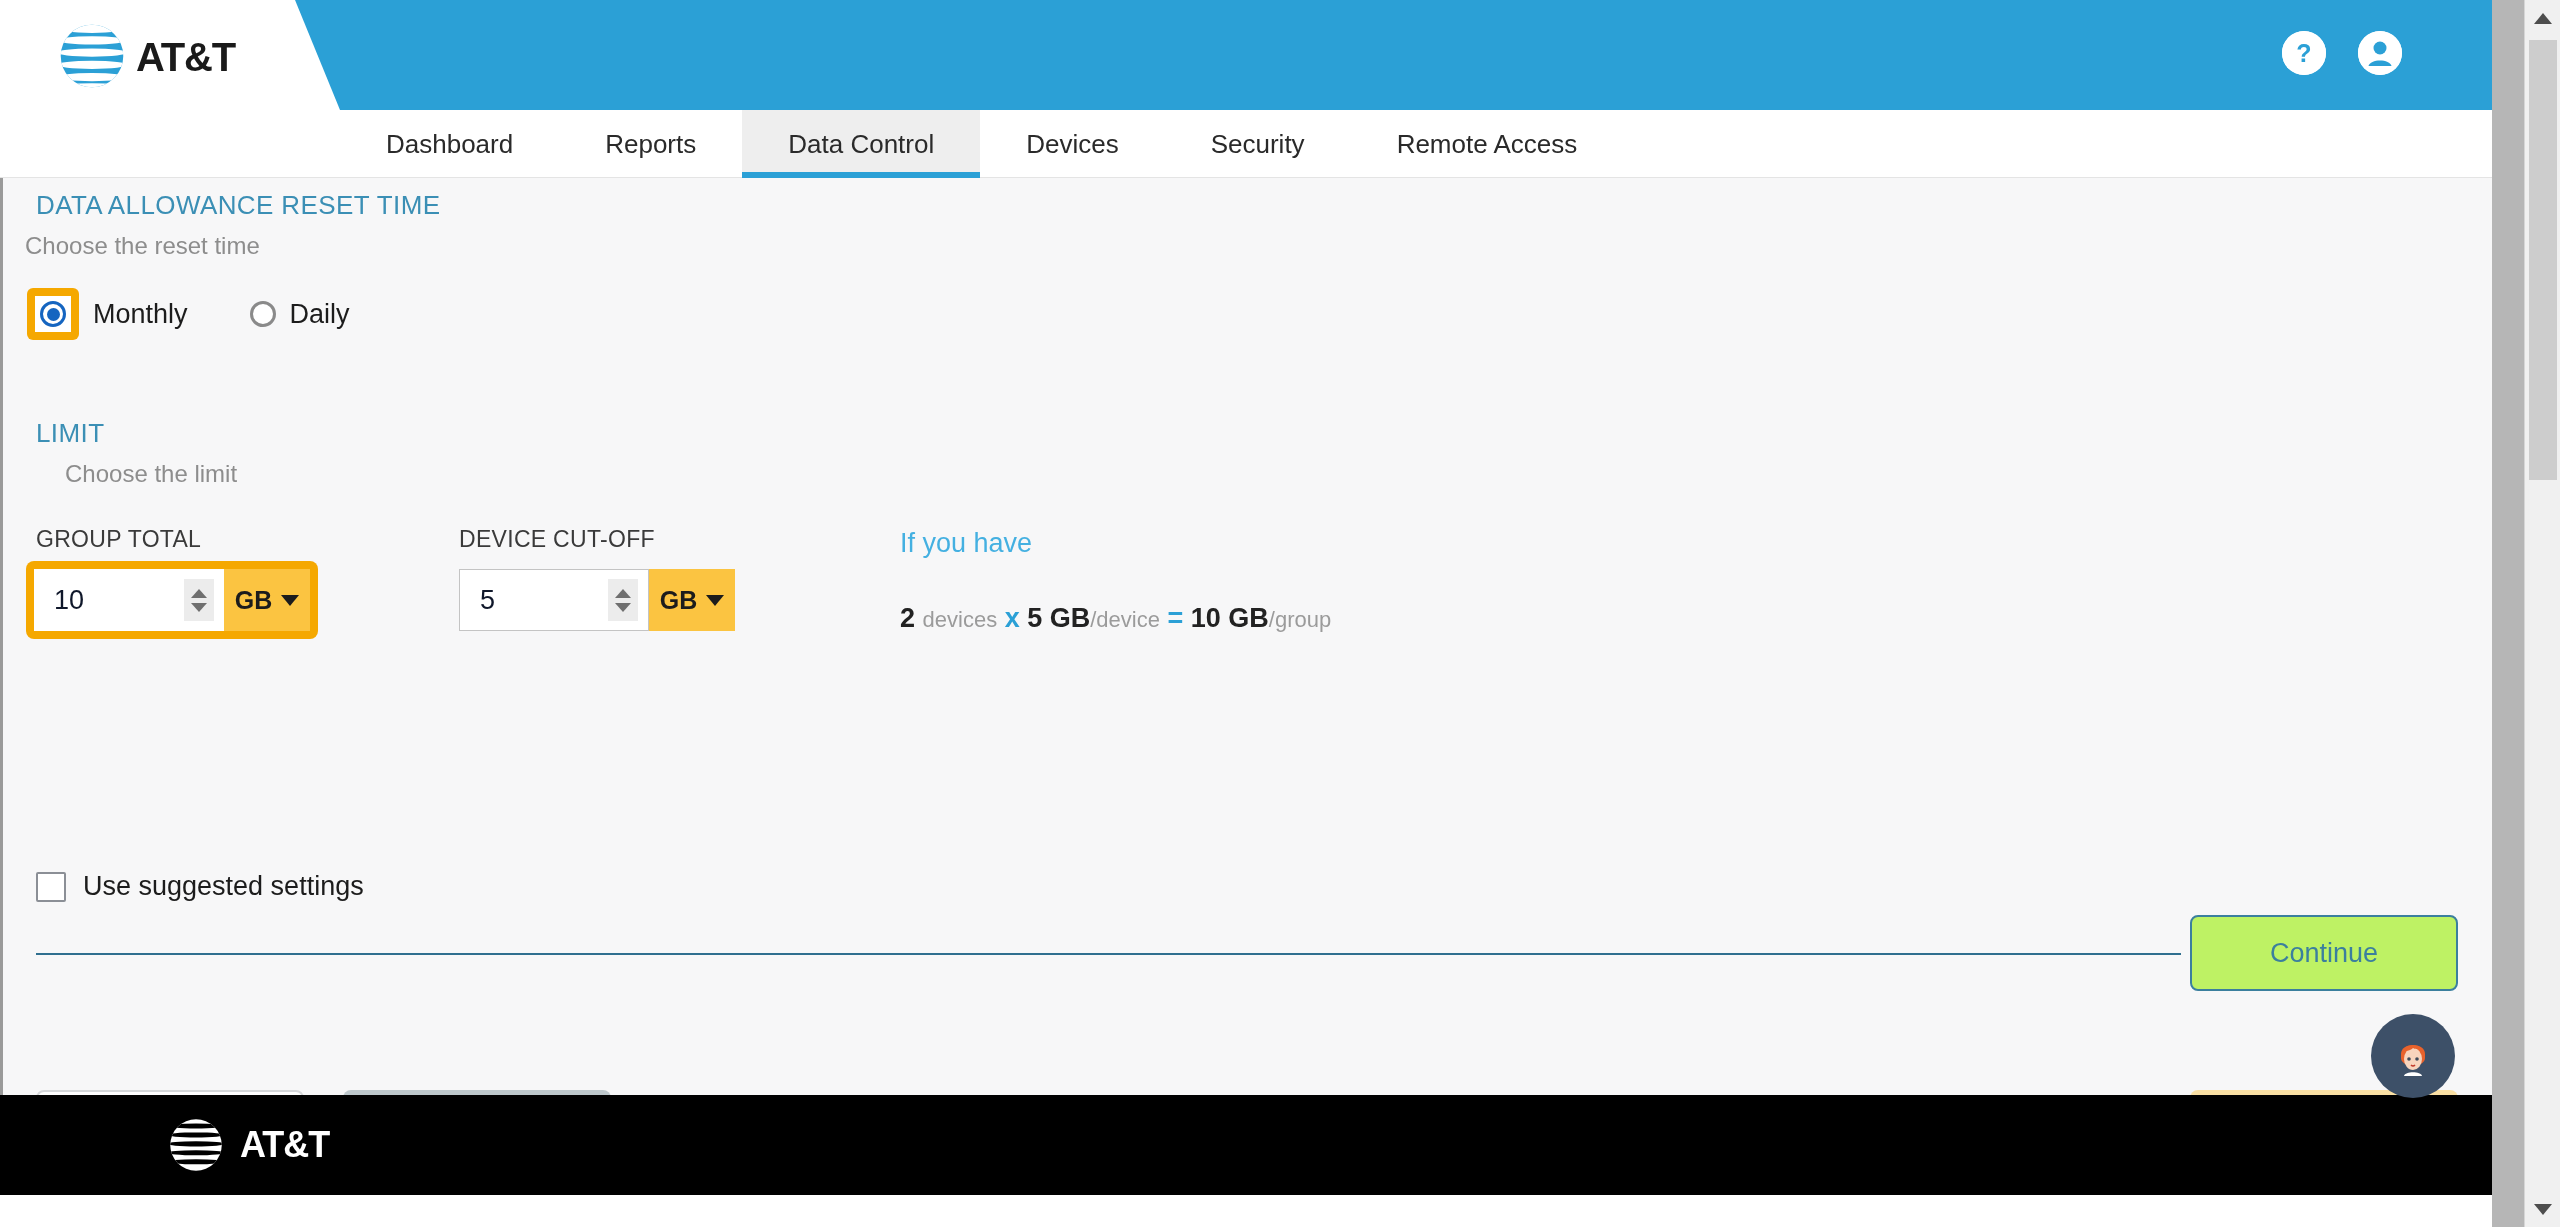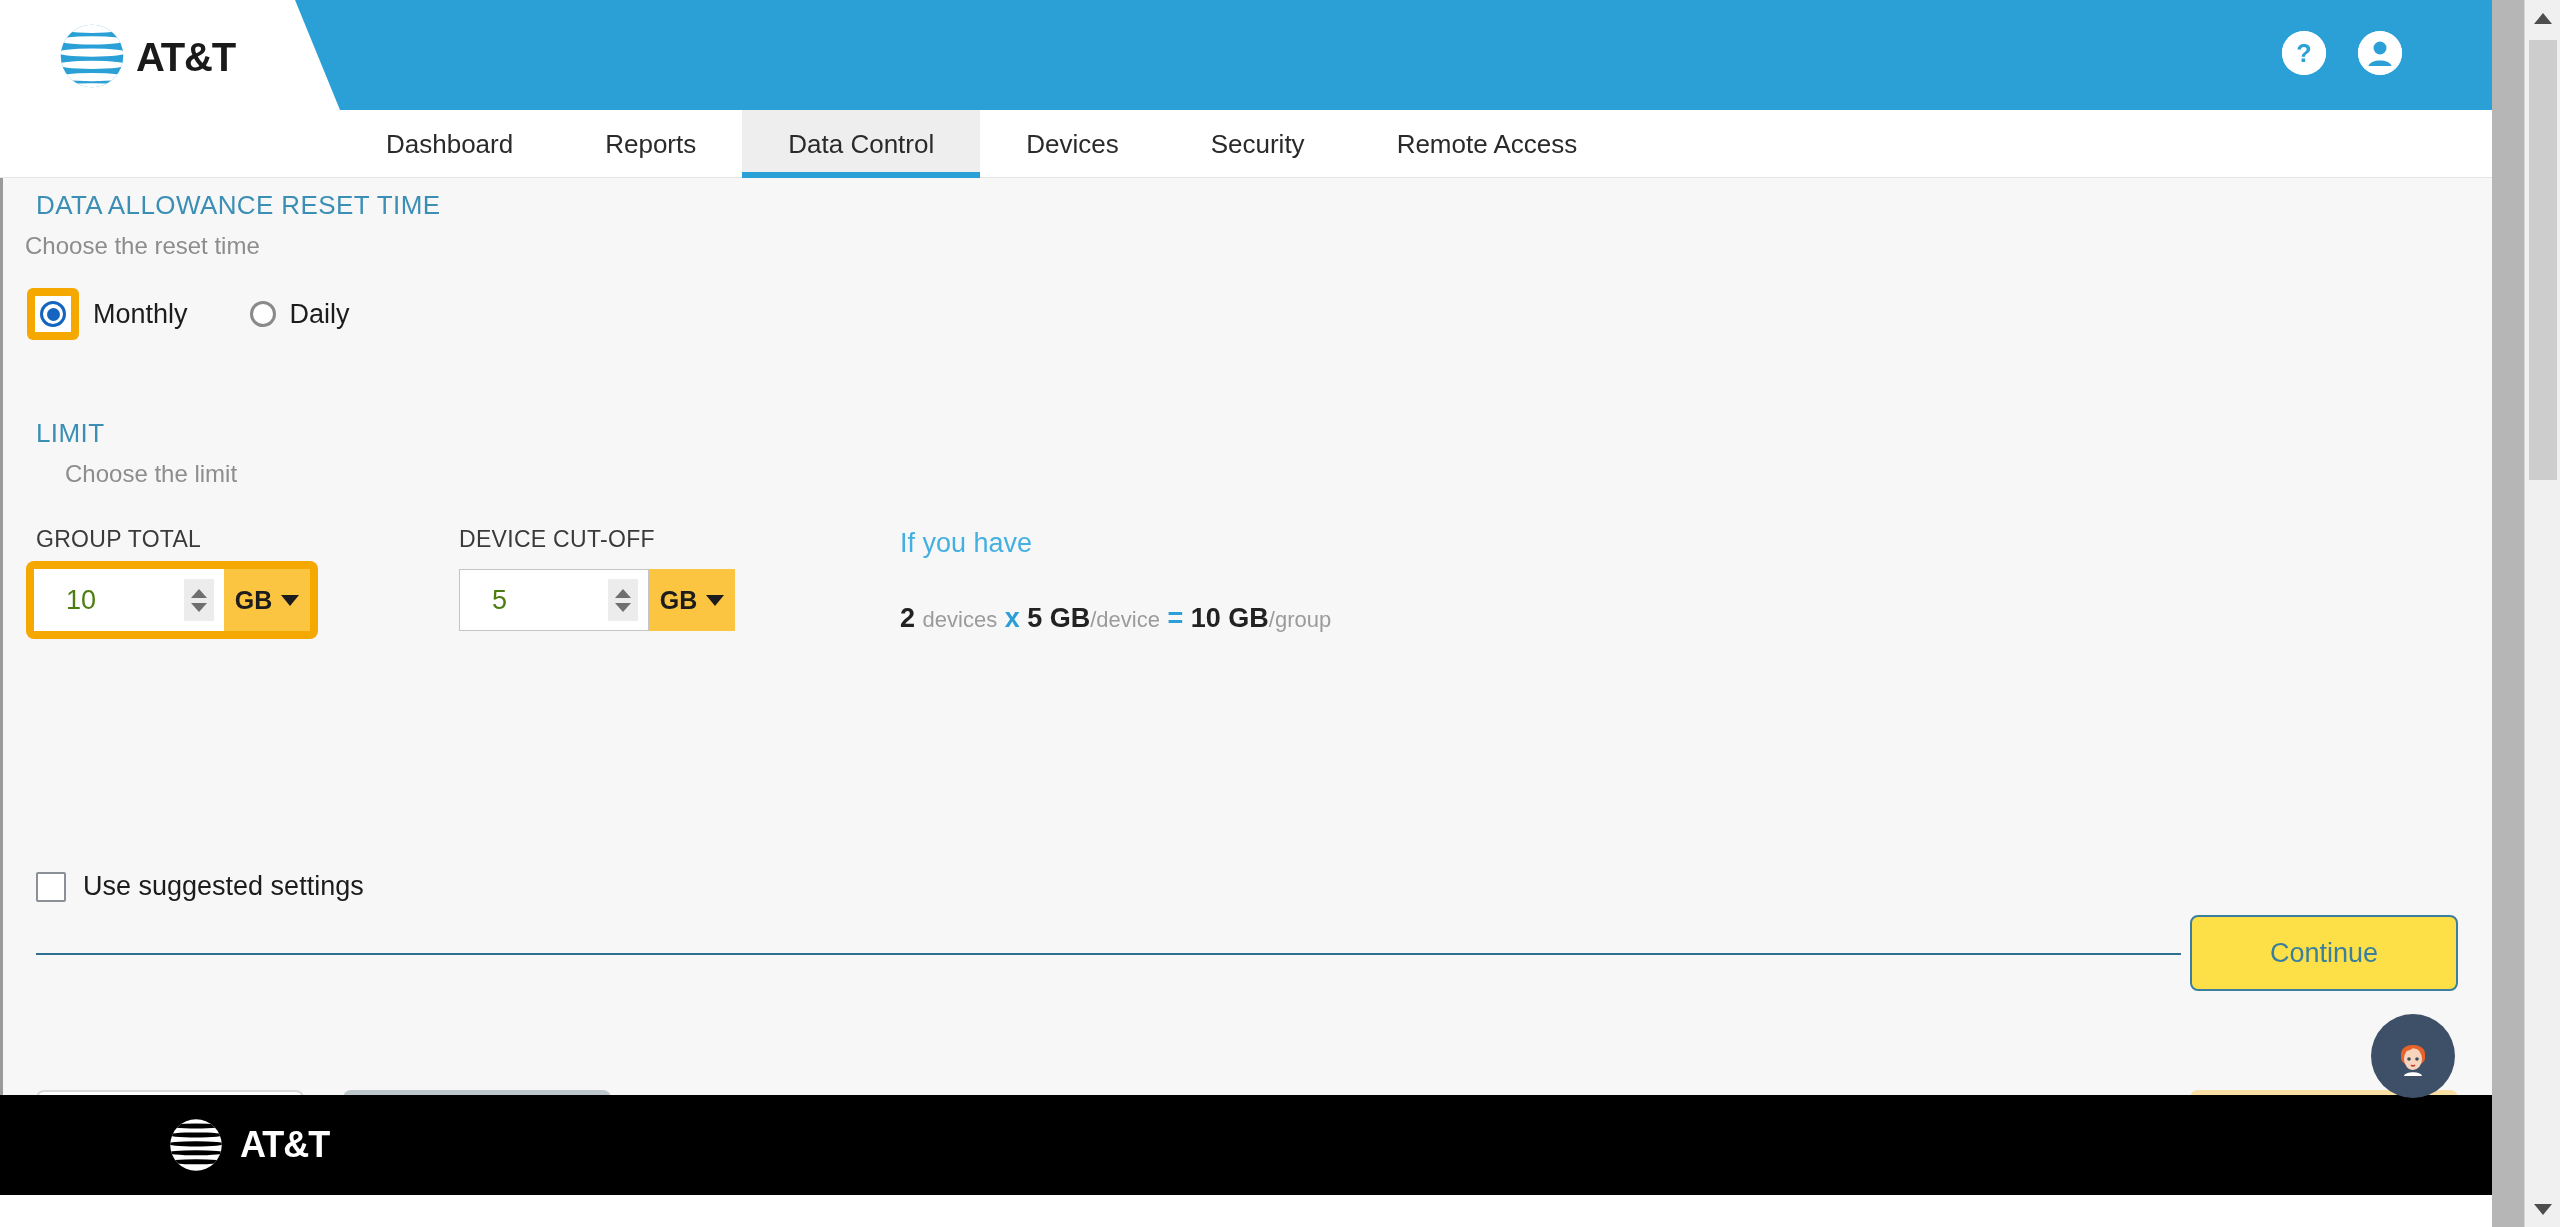--- a/index.html
+++ b/index.html
@@ -172,24 +172,23 @@
   }
   .num-input-box {
     width: 190px;
     background: #ffffff;
     border: 1px solid #c4c4c4;
     display: flex; align-items: center;
     position: relative;
   }
   .numfield.focused .num-input-box { border: none; }
   .num-value {
-    font-size: 27px; color: #4d7c0f;
+    font-size: 27px; color: #0f172a;
     padding-left: 20px;
     font-family: "Liberation Sans", sans-serif;
-    margin-left: 12px;
   }
   .spinner {
     position: absolute; right: 10px; top: 50%;
     transform: translateY(-50%);
     width: 30px; height: 42px;
     background: #ececec;
     display: flex; flex-direction: column;
     align-items: center; justify-content: center;
     gap: 5px;
     cursor: pointer;
@@ -264,21 +263,21 @@
     position: absolute;
     display: flex; align-items: center; justify-content: center;
     font-size: 27px;
     border-radius: 8px;
     cursor: pointer;
     font-family: "Liberation Sans", sans-serif;
   }
   .btn-continue {
     left: 2187px; top: 737px;
     width: 268px; height: 76px;
-    background: #fde047;
+    background: #bef264;
     border: 2px solid #3b7f9e;
     color: #3b7f9e;
   }
   .btn-cancel {
     left: 33px; top: 912px;
     width: 268px; height: 76px;
     background: #ffffff;
     border: 2px solid #d5d7d9;
     color: #1c1c1c;
   }

